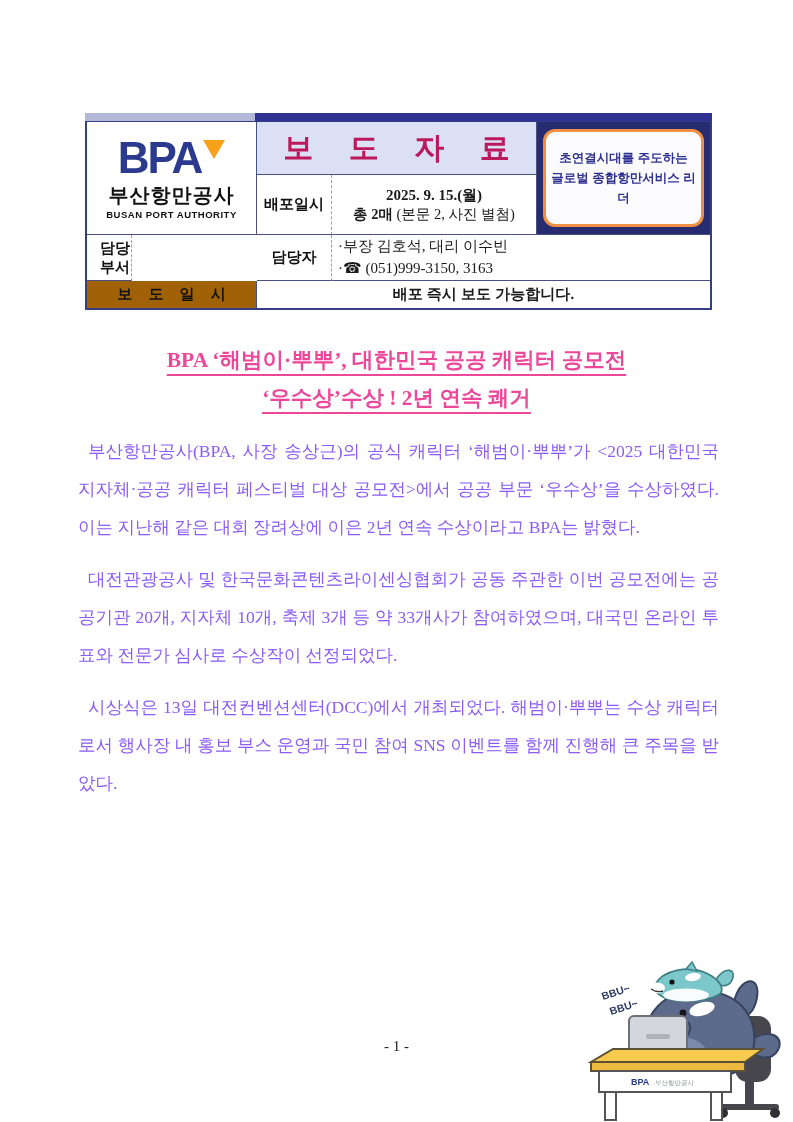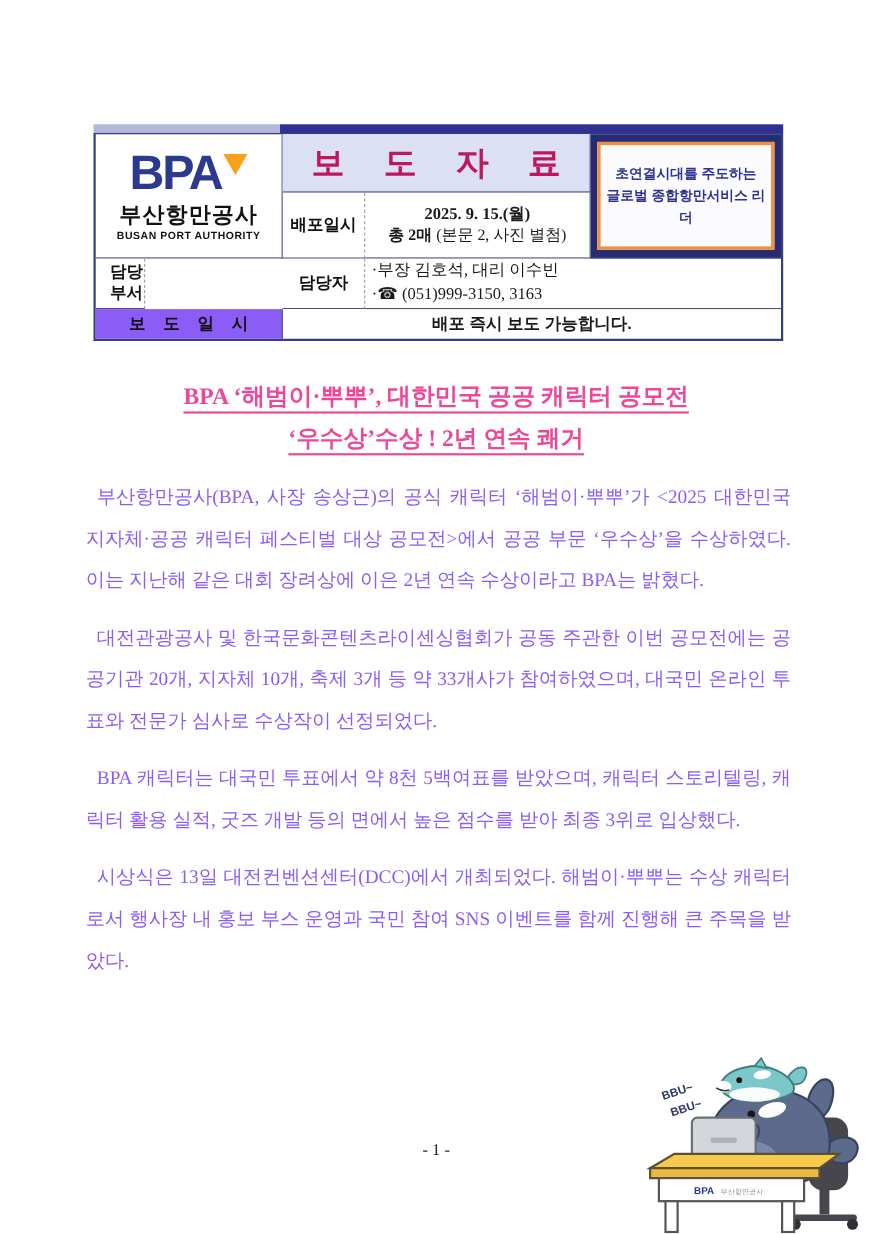--- a/index.html
+++ b/index.html
@@ -36,38 +36,38 @@
     border-top:19px solid #f9a11b; margin-left:2px; margin-top:4px; }
   .logo-kr { font-family:"Liberation Sans","DejaVu Sans",sans-serif; font-weight:bold;
     font-size:20px; letter-spacing:1px; color:#111; margin-top:2px; }
   .logo-en { font-family:"Liberation Sans","DejaVu Sans",sans-serif; font-weight:bold;
     font-size:9.5px; letter-spacing:.5px; color:#111; }
 
   .doctype-cell { grid-column:3/5; grid-row:1/2; background:#dbe0f5; }
   .doctype { font-weight:bold; font-size:30px; color:#be185d; letter-spacing:14px; text-indent:14px; }
 
   .badge-cell { grid-column:5/6; grid-row:1/3; background:#262c6f; border-right:none; padding:7px 6px; }
-  .badge-box { width:100%; height:100%; background:#fbfbfe; border:3px solid #ef8f44; border-radius:0;
+  .badge-box { width:100%; height:100%; background:#fbfbfe; border:3px solid #ef8f44; border-radius:12px;
     display:flex; flex-direction:column; align-items:center; justify-content:center;
     font-family:"Liberation Sans","DejaVu Sans",sans-serif; font-weight:bold;
     font-size:12.5px; color:#2e3192; line-height:1.6; text-align:center; }
 
   .rel-label-cell { grid-column:3/4; grid-row:2/3; }
   .rel-value-cell { grid-column:4/5; grid-row:2/3; text-align:center; line-height:1.35; padding:2px 6px; }
   .rel-date { font-weight:bold; font-size:15px; }
   .rel-copies { font-size:14.5px; }
   .rel-copies b { font-weight:bold; }
 
   .dept-label-cell { grid-column:1/2; grid-row:3/4; line-height:1.25;padding-left:12px; }
   .dept-value-cell { grid-column:2/3; grid-row:3/4; font-size:15px; }
   .contact-label-cell { grid-column:3/4; grid-row:3/4; }
   .contact-value-cell { grid-column:4/6; grid-row:3/4; border-right:none; align-items:flex-start;
     justify-content:center; padding-left:6px; font-size:15px; line-height:1.45; }
 
-  .embargo-label-cell { grid-column:1/3; grid-row:4/5; background:#8b5cf6; border-bottom:none; }
+  .embargo-label-cell { grid-column:1/3; grid-row:4/5; background:#a16207; border-bottom:none; }
   .embargo-value-cell { grid-column:3/6; grid-row:4/5; border-right:none; border-bottom:none; }
 
   .lbl { font-family:"Liberation Sans","DejaVu Sans",sans-serif; font-weight:bold; font-size:15px; color:#111; }
   .lbl-sp { letter-spacing:6px; text-indent:6px; }
   .bold-sans { font-family:"Liberation Sans","DejaVu Sans",sans-serif; font-weight:bold; font-size:15px; }
 
   
   .title-block { position:absolute; left:0; top:341px; width:100%; text-align:center;
     font-weight:bold; font-size:21.5px; line-height:38px; color:#ec4899; }
   .title-block span { text-decoration:underline; text-decoration-thickness:1.5px; text-underline-offset:7px; }
@@ -141,21 +141,20 @@
   </div>
 
   <div class="title-block">
     <div><span>BPA ‘해범이·뿌뿌’, 대한민국 공공 캐릭터 공모전</span></div>
     <div><span>‘우수상’수상 ! 2년 연속 쾌거</span></div>
   </div>
 
   <div class="body-block">
     <p>부산항만공사(BPA, 사장 송상근)의 공식 캐릭터 ‘해범이·뿌뿌’가 &lt;2025 대한민국 지자체·공공 캐릭터 페스티벌 대상 공모전&gt;에서 공공 부문 ‘우수상’을 수상하였다. 이는 지난해 같은 대회 장려상에 이은 2년 연속 수상이라고 BPA는 밝혔다.</p>
     <p>대전관광공사 및 한국문화콘텐츠라이센싱협회가 공동 주관한 이번 공모전에는 공공기관 20개, 지자체 10개, 축제 3개 등 약 33개사가 참여하였으며, 대국민 온라인 투표와 전문가 심사로 수상작이 선정되었다.</p>
-    <p>BPA 캐릭터는 대국민 투표에서 약 8천 5백여표를 받았으며, 캐릭터 스토리텔링, 캐릭터 활용 실적, 굿즈 개발 등의 면에서 높은 점수를 받아 최종 3위로 입상했다.</p>
     <p>시상식은 13일 대전컨벤션센터(DCC)에서 개최되었다. 해범이·뿌뿌는 수상 캐릭터로서 행사장 내 홍보 부스 운영과 국민 참여 SNS 이벤트를 함께 진행해 큰 주목을 받았다.</p>
   </div>
 
   <div class="page-number">- 1 -</div>
 
   <div class="mascot-wrap">
     <svg width="208" height="164" viewBox="0 0 208 164">
 
       <g>
         <rect x="150" y="58" width="36" height="66" rx="13" fill="#46464c"></rect>

